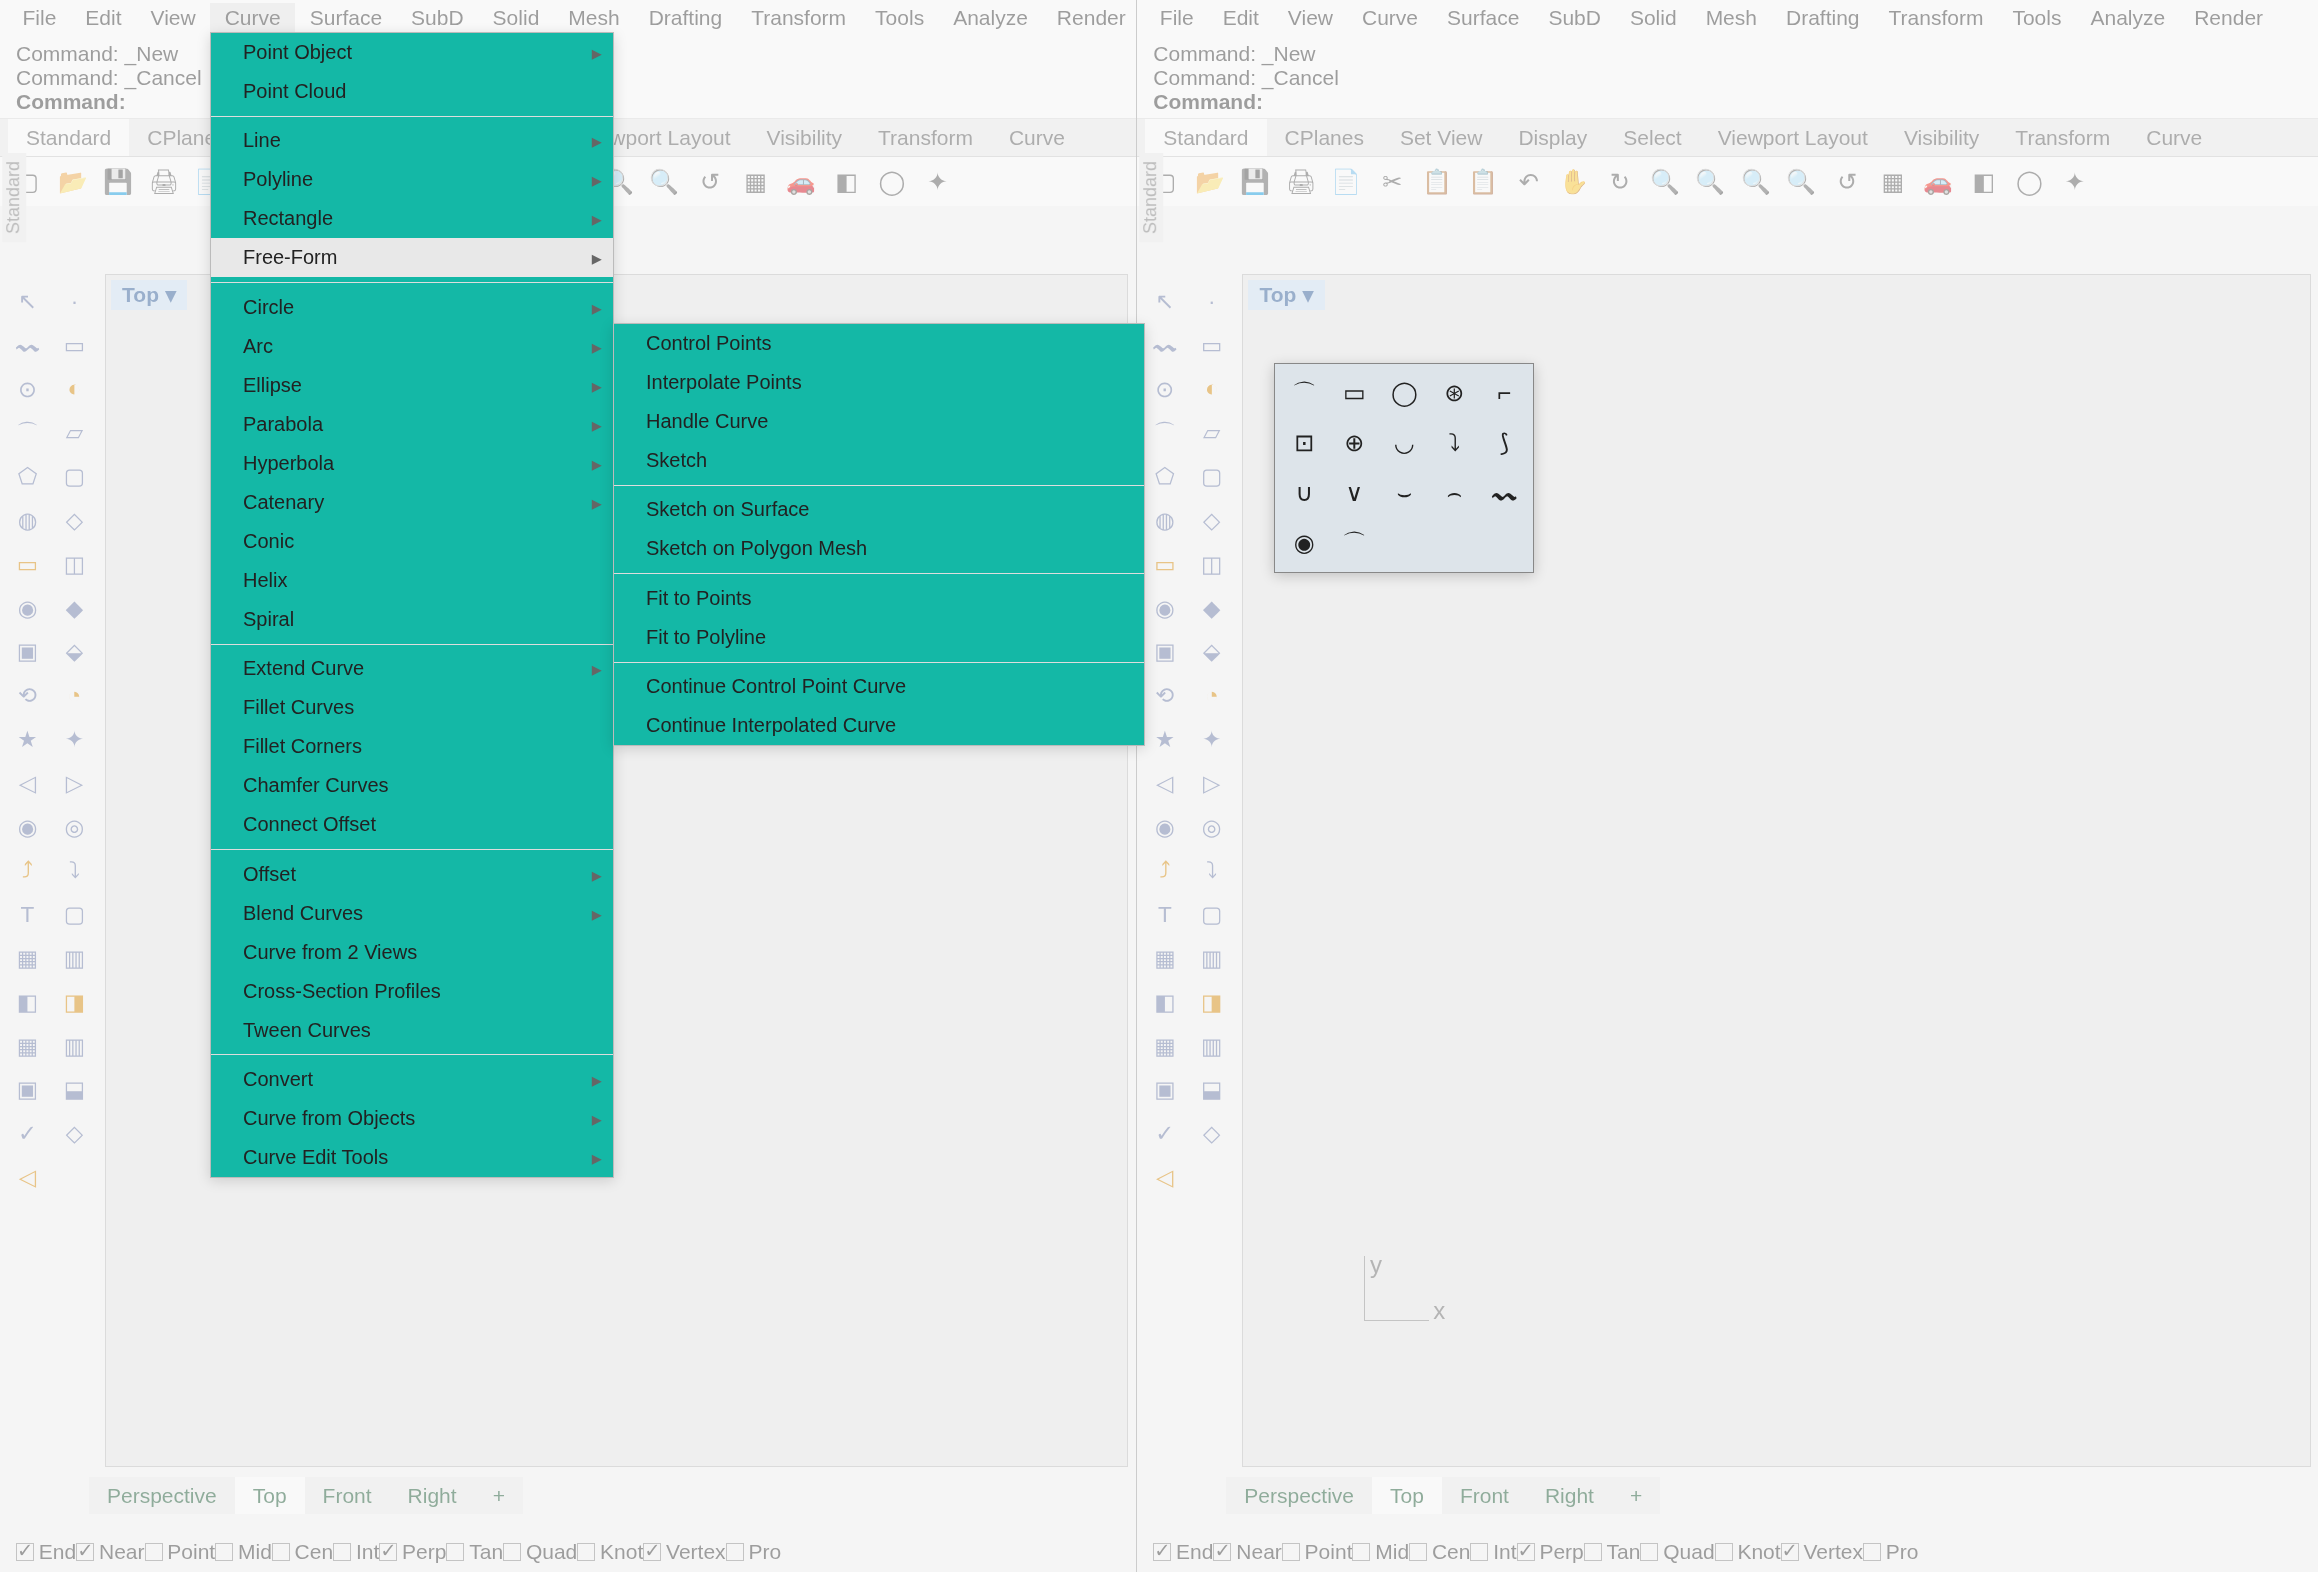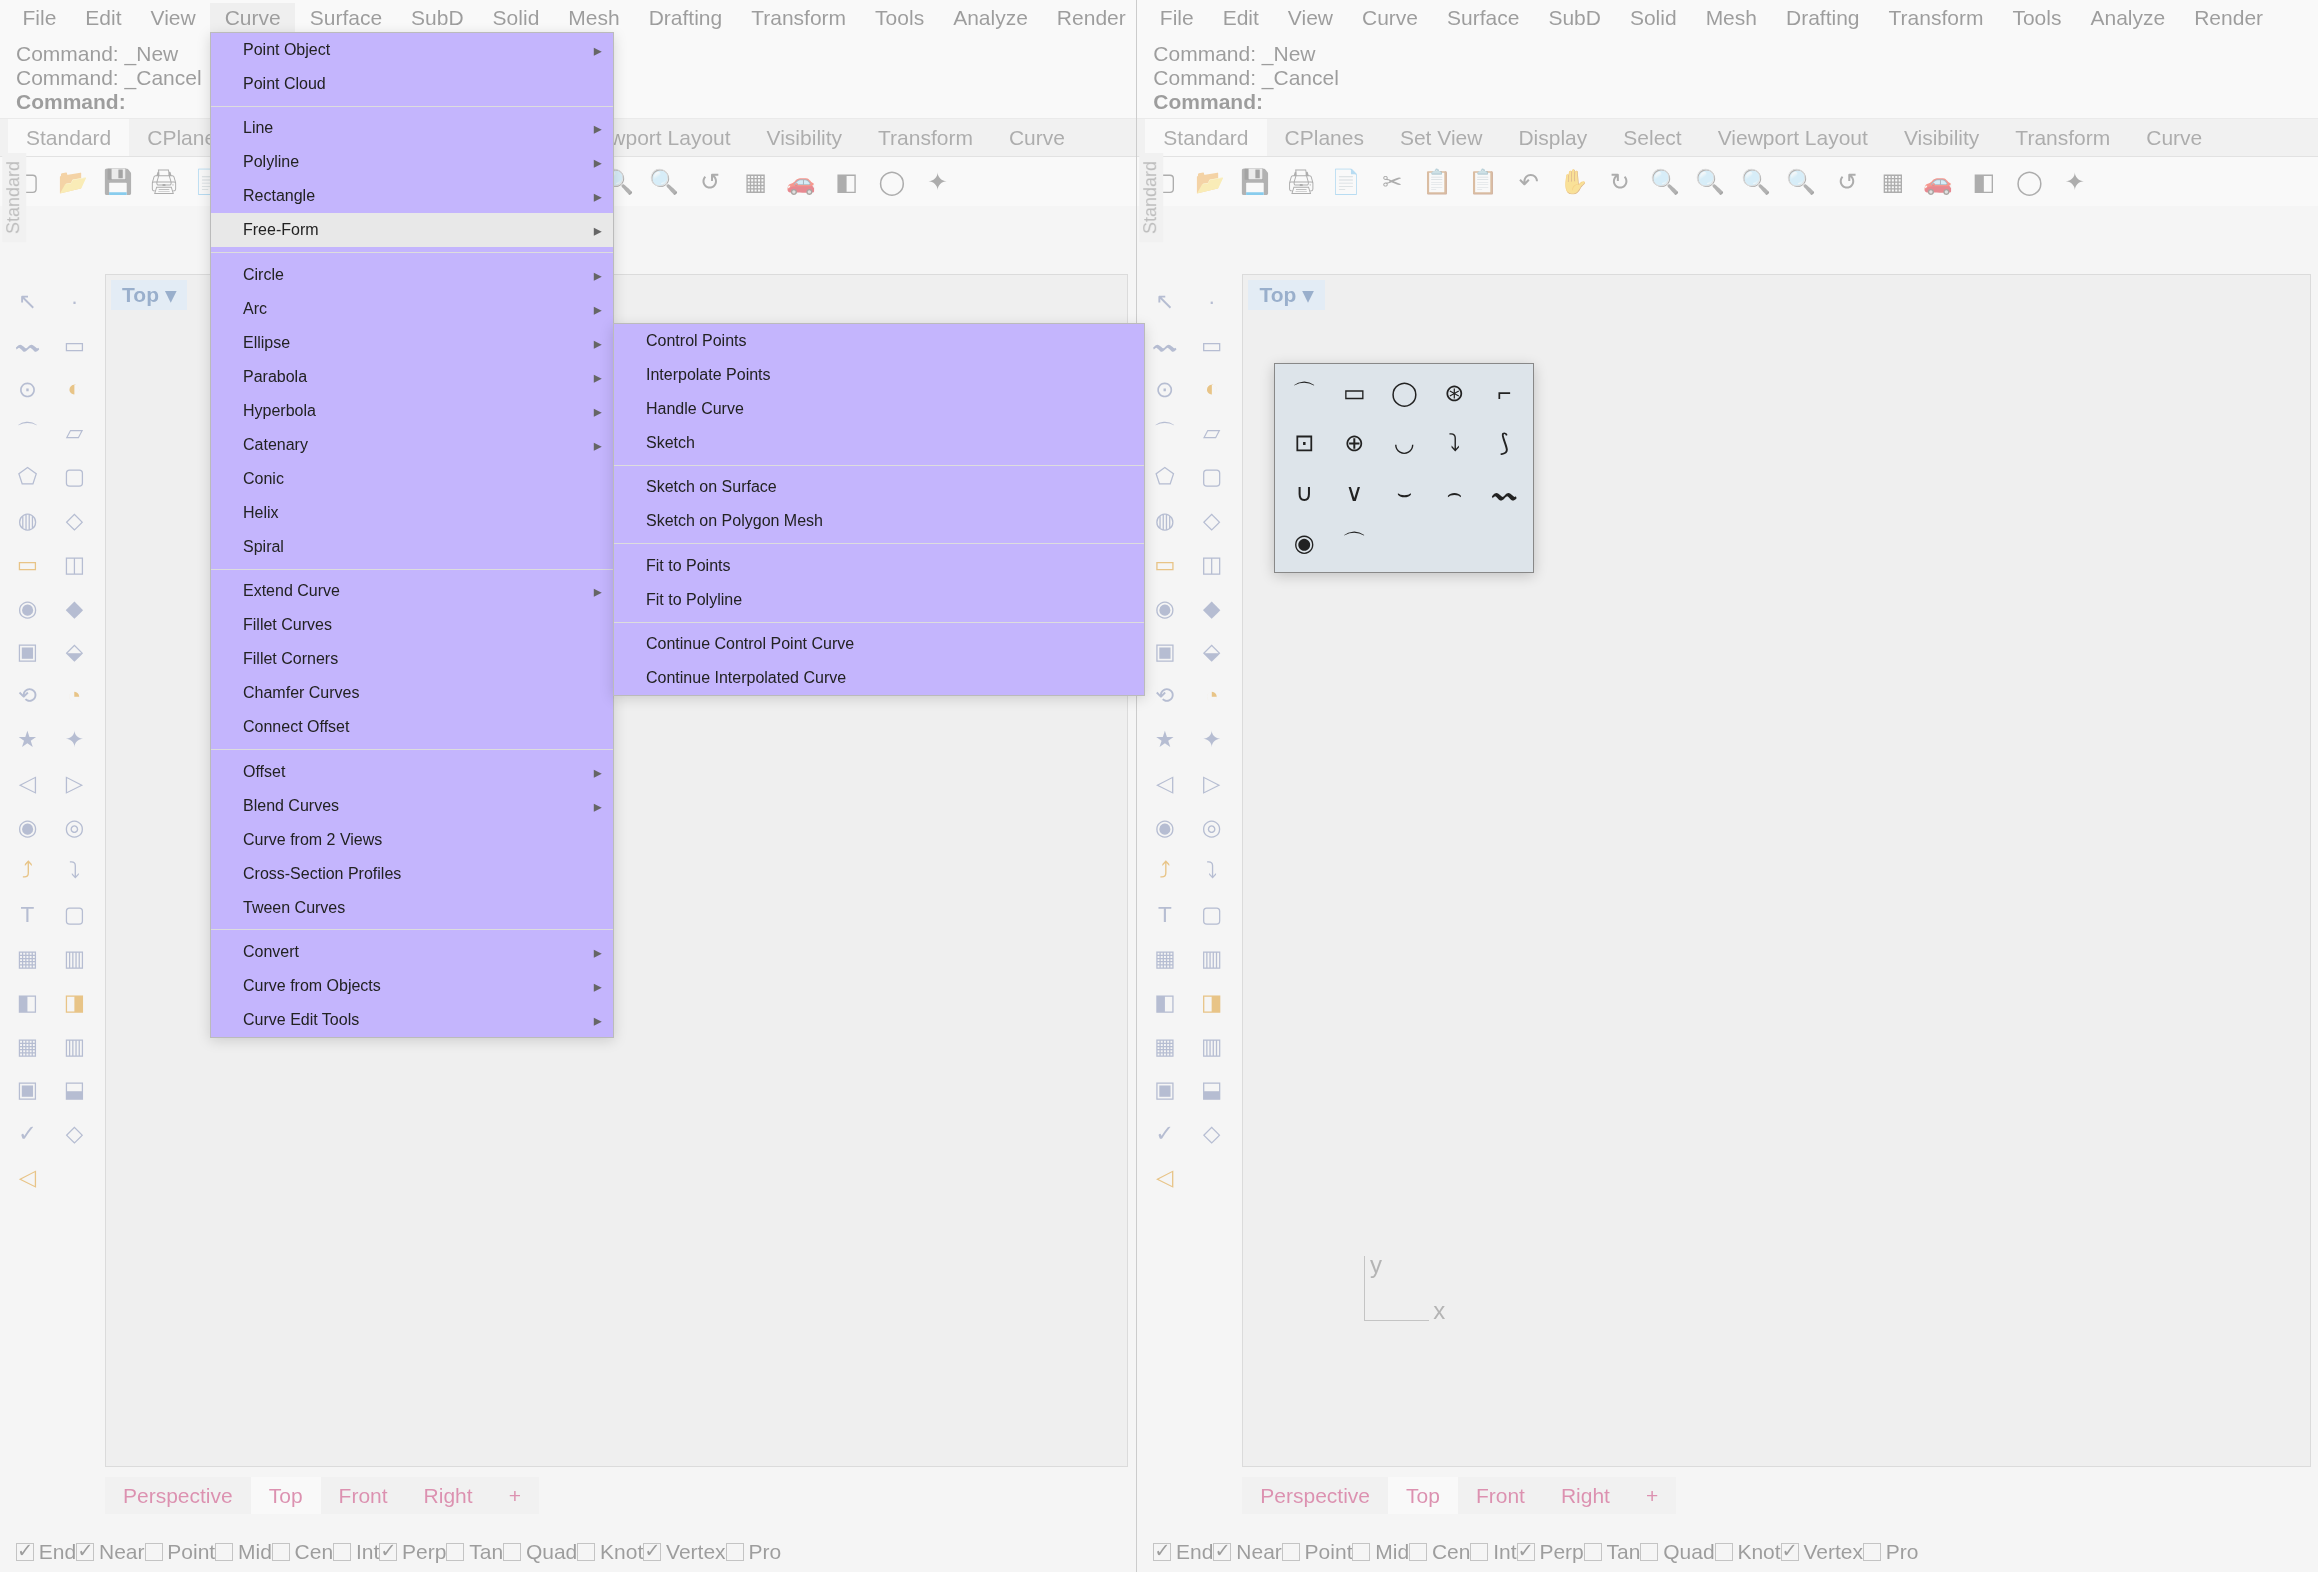--- a/index.html
+++ b/index.html
@@ -30,31 +30,31 @@
   .vtoolbar { position:absolute; left:8px; top:282px; width:89px; display:grid; grid-template-columns:1fr 1fr; gap:4.8px; }
   .vtoolbar .tico { width:39px; height:39px; display:flex; align-items:center; justify-content:center; font-size:22.6px; color:#6a7aa8; }
   .vtoolbar .tico.y { color:#d98a00; }
   
   .viewport { position:absolute; left:105px; right:8px; top:274px; bottom:105px; background:#e8e8e8; border:0.8px solid #bbb; }
   .vptag { position:absolute; top:4.8px; left:4.8px; background:#cfe3f5; color:#2a5a9a; font-weight:bold; font-size:21px; padding:3.2px 11.3px; display:flex; align-items:center; gap:6.5px; }
   .vptag::after { content:"▾"; color:#2a5a9a; }
   
   .axis { position:absolute; left:121px; bottom:145px; font-size:24px; color:#666; }
   
-  .vptabs { position:absolute; bottom:58px; left:105px; display:flex; font-size:21px; color:#be185d; }
+  .vptabs { position:absolute; bottom:58px; left:89px; display:flex; font-size:21px; color:#14532d; }
   .vptabs span { padding:6.5px 18px; background:#eee; }
   .vptabs span.sel { background:#fff; }
   
   .osnap { position:absolute; bottom:8px; left:16px; right:8px; display:flex; font-size:21px; color:#333; align-items:center; }
   .osnap label { display:flex; align-items:center; gap:4.8px; }
   .osnap .chk { width:18px; height:18px; border:1.6px solid #888; display:inline-block; position:relative; }
   .osnap .chk.on::after { content:"✓"; position:absolute; top:-4.8px; left:0; color:#333; font-size:19.4px; }
   
   
-  .dropdown { position:absolute; background:#c4b5fd; border:0.8px solid #bbb; box-shadow:0 3.2px 13px rgba(0,0,0,0.15); font-size:16px; color:#222; opacity:1; z-index:10; }
+  .dropdown { position:absolute; background:#14b8a6; border:0.8px solid #bbb; box-shadow:0 3.2px 13px rgba(0,0,0,0.15); font-size:20px; color:#222; opacity:1; z-index:10; }
   .dropdown .mi { padding:8px 48px 8px 32px; position:relative; cursor:default; }
   .dropdown .mi.hov { background:#e8e8e8; }
   .dropdown .mi.sub::after { content:"▸"; position:absolute; right:11.3px; top:8px; color:#666; }
   .dropdown .sep { height:0.8px; background:#ddd; margin:4.8px 0; }
   
   .flyout { position:absolute; background:#dde4ea; border:0.8px solid #888; box-shadow:0 3.2px 13px rgba(0,0,0,0.2); padding:8px; display:grid; grid-template-columns:repeat(5,42px); gap:8px; z-index:10; }
   .flyout .fi { width:42px; height:42px; display:flex; align-items:center; justify-content:center; font-size:24px; color:#222; }
 </style>
 </head>
 <body>

